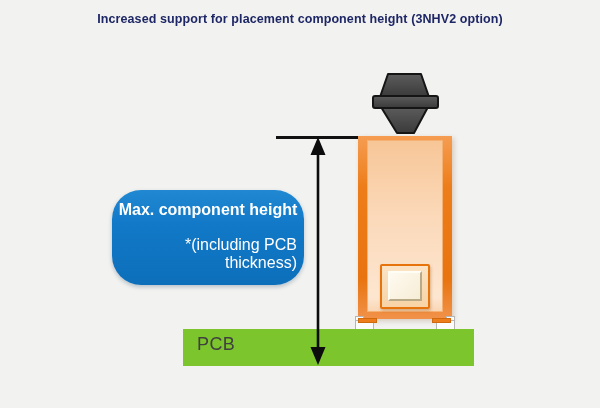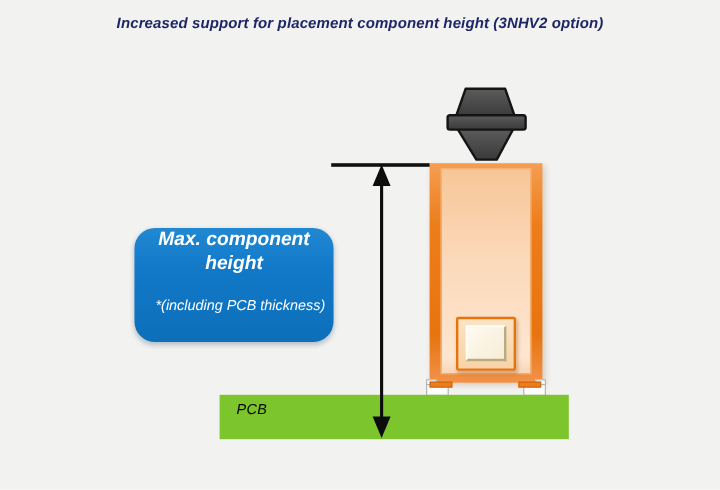--- a/index.html
+++ b/index.html
@@ -1,20 +1,19 @@
 <!DOCTYPE html>
 <html style="--bg: #f2f2f0; --title-navy: #1e2766; --accent-blue: #1179c8; --pcb-green: #7cc52d; --component-orange: #ed7d1a; --component-fill: #fde6d0; --nozzle-gray: #4c4c4c;"><head>
 <meta charset="utf-8">
 <style>
   html,body{margin:0;padding:0;}
   .stage{
     position:relative;width:600px;height:408px;overflow:hidden;
     background:var(--bg,#f2f2f0);
     font-family:"Liberation Sans","DejaVu Sans",sans-serif;
-    font-style:italic;
   }
   .abs{position:absolute;}
   .title{
     top:12px;left:0;right:0;text-align:center;
     font-size:12.5px;font-weight:bold;letter-spacing:.1px;
     color:var(--title-navy,#1e2766);
   }
   
   .ref-line{left:276px;top:136px;width:82px;height:3px;background:#111;}
   .arrow-svg{left:305px;top:134px;width:26px;height:234px;}
@@ -47,30 +46,30 @@
   }
   .tab{top:318px;width:19px;height:5px;background:var(--component-orange,#ed7d1a);border:1px solid #cf6a0e;box-sizing:border-box;}
   .tab-left{left:358px;} .tab-right{left:432px;}
   .foot{background:#fcfcfc;border:1px solid #b5b5b5;box-sizing:border-box;}
   .foot-body-left{left:355px;top:320px;width:19px;height:10px;}
   .foot-step-left{left:355px;top:316px;width:9px;height:6px;}
   .foot-body-right{left:436px;top:320px;width:19px;height:10px;}
   .foot-step-right{left:446px;top:316px;width:9px;height:6px;}
   
   .pcb{left:183px;top:329px;width:291px;height:37px;background:var(--pcb-green,#7cc52d);}
-  .pcb-label{position:absolute;left:14px;top:5px;font-size:12px;color:#000000;letter-spacing:.4px;}
+  .pcb-label{position:absolute;left:14px;top:5px;font-size:18px;color:#404040;letter-spacing:.4px;}
   
   .callout{
-    left:112px;top:190px;width:166px;height:95px;border-radius:17px;
+    left:112px;top:190px;width:192px;height:95px;border-radius:29px;
     background:linear-gradient(180deg,#2189d2 0%,var(--accent-blue,#1179c8) 35%,#0d6fba 100%);
     box-shadow:0 2px 4px rgba(0,40,80,.25);
-    color:#fff;box-sizing:border-box;
+    color:#fff;box-sizing:border-box;padding-top:10px;
   }
   .callout-line{text-align:center;font-size:16px;font-weight:bold;line-height:1.28;}
-  .callout-note{margin-top:16px;text-align:right;padding-right:7px;font-size:12px;font-weight:normal;}
+  .callout-note{margin-top:16px;text-align:right;padding-right:7px;font-size:16px;font-weight:normal;}
   .nozzle-svg{left:370px;top:71px;width:72px;height:66px;}
 </style>
 </head>
 <body>
 
 <div class="stage">
 
   <div class="abs title">Increased support for placement component height (3NHV2 option)</div>
 
   <svg class="abs nozzle-svg" viewBox="0 0 72 66" xmlns="http://www.w3.org/2000/svg">

